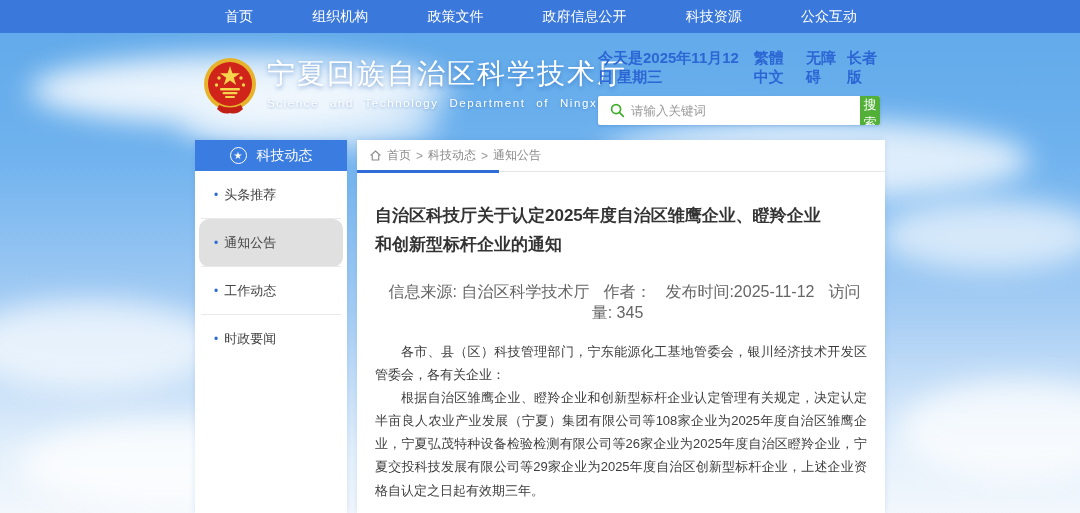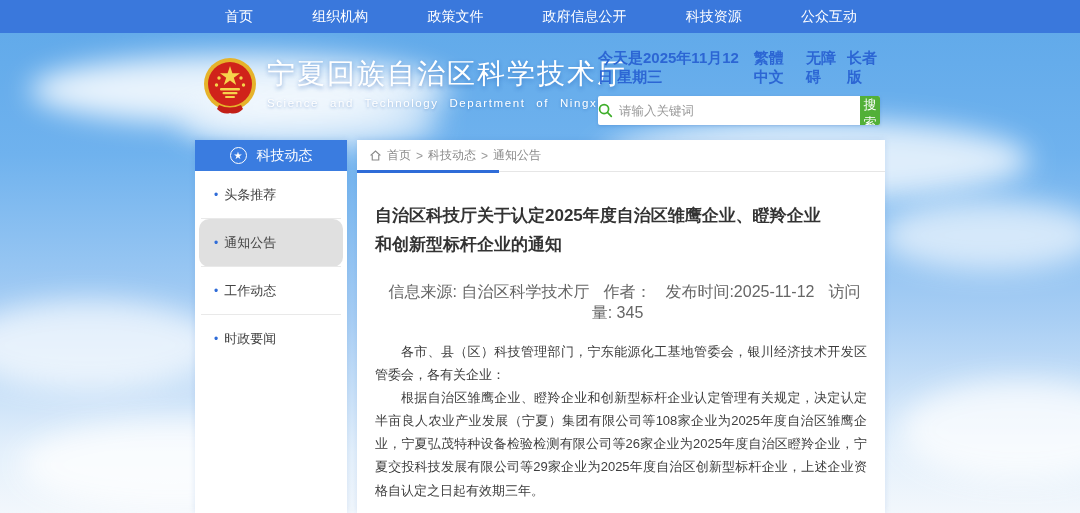--- a/index.html
+++ b/index.html
@@ -35,21 +35,21 @@
   }
   .site-subtitle {
     margin-top: 7px; color: #fff; font-size: 11.5px; letter-spacing: 1.6px;
     text-shadow: 0 1px 3px rgba(20,80,170,0.4); word-spacing: 6px; white-space: nowrap;
   }
   .header-right { position: absolute; right: 5px; top: 16px; width: 282px; }
   .util-row { display: flex; justify-content: space-between; align-items: center; font-size: 15px; color: #2c66d4; font-weight: bold; }
   .util-links { display: flex; gap: 8px; }
   .util-links span { cursor: pointer; }
   .search-bar { margin-top: 9px; height: 29px; display: flex; background: #fff; border-radius: 2px; overflow: hidden; box-shadow: 0 1px 3px rgba(30,90,180,.25); }
-  .search-input-wrap { flex: 1; display: flex; align-items: center; padding-left: 0; }
+  .search-input-wrap { flex: 1; display: flex; align-items: center; padding-left: 12px; }
   .search-input-wrap svg { flex: 0 0 auto; }
   .search-bar input { flex: 1; border: none; outline: none; font-size: 12.5px; padding: 0 6px; color: #333; font-family: inherit; }
   .search-bar input::placeholder { color: #9a9a9a; }
   .search-btn { width: 20px; background: #52b038; color: #fff; font-size: 13px; border: none; cursor: pointer; font-family: inherit; }
 
   
   .content { position: relative; z-index: 2; width: 690px; margin: 0 auto; display: flex; gap: 10px; align-items: stretch; height: 373px; }
   .sidebar { width: 152px; background: #fff; flex: 0 0 auto; box-shadow: 0 0 6px rgba(60,110,190,.15); }
   .side-head { height: 31px; background: #3a7ce0; color: #fff; display: flex; align-items: center; justify-content: center; gap: 10px; font-size: 14px; }
   .circ-star { width: 17px; height: 17px; border: 1.2px solid #fff; border-radius: 50%; display: inline-flex; align-items: center; justify-content: center; font-size: 10px; color: #fff; }

